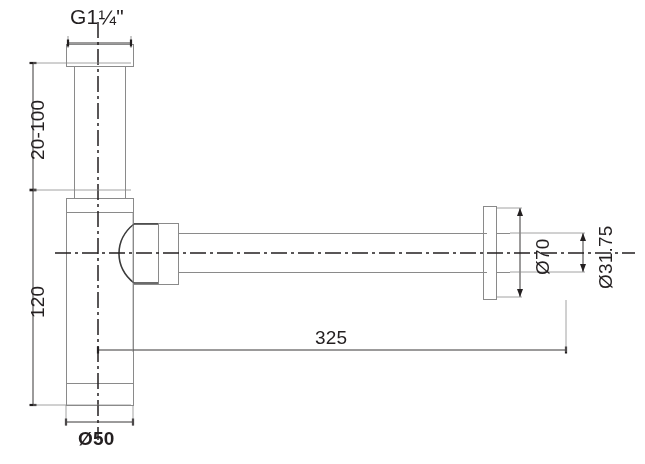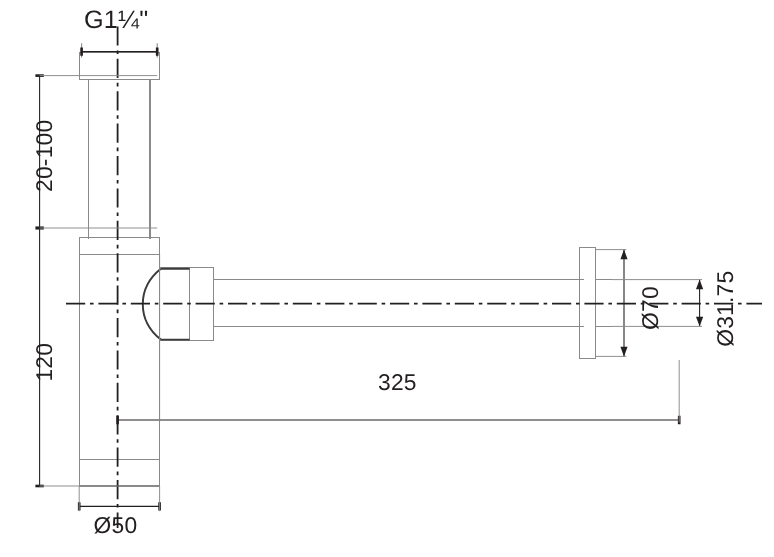--- a/index.html
+++ b/index.html
@@ -87,25 +87,25 @@
   </div>
 
   <div class="lbl rot" style="left:28px;top:160px;transform:rotate(-90deg);">
     <span>20-100</span>
   </div>
 
   <div class="lbl rot" style="left:28px;top:318px;transform:rotate(-90deg);">
     <span>120</span>
   </div>
 
-  <div class="lbl" style="left:78px;top:429px;">
+  <div class="lbl" style="left:78px;top:429px;font-weight:bold;">
     <span>Ø50</span>
   </div>
 
-  <div class="lbl" style="left:315px;top:310px;">
+  <div class="lbl" style="left:315px;top:328px;">
     <span>325</span>
   </div>
 
   <div class="lbl rot" style="left:533px;top:275px;transform:rotate(-90deg);">
     <span>Ø70</span>
   </div>
 
   <div class="lbl rot" style="left:596px;top:289px;transform:rotate(-90deg);">
     <span>Ø31.75</span>
   </div>

